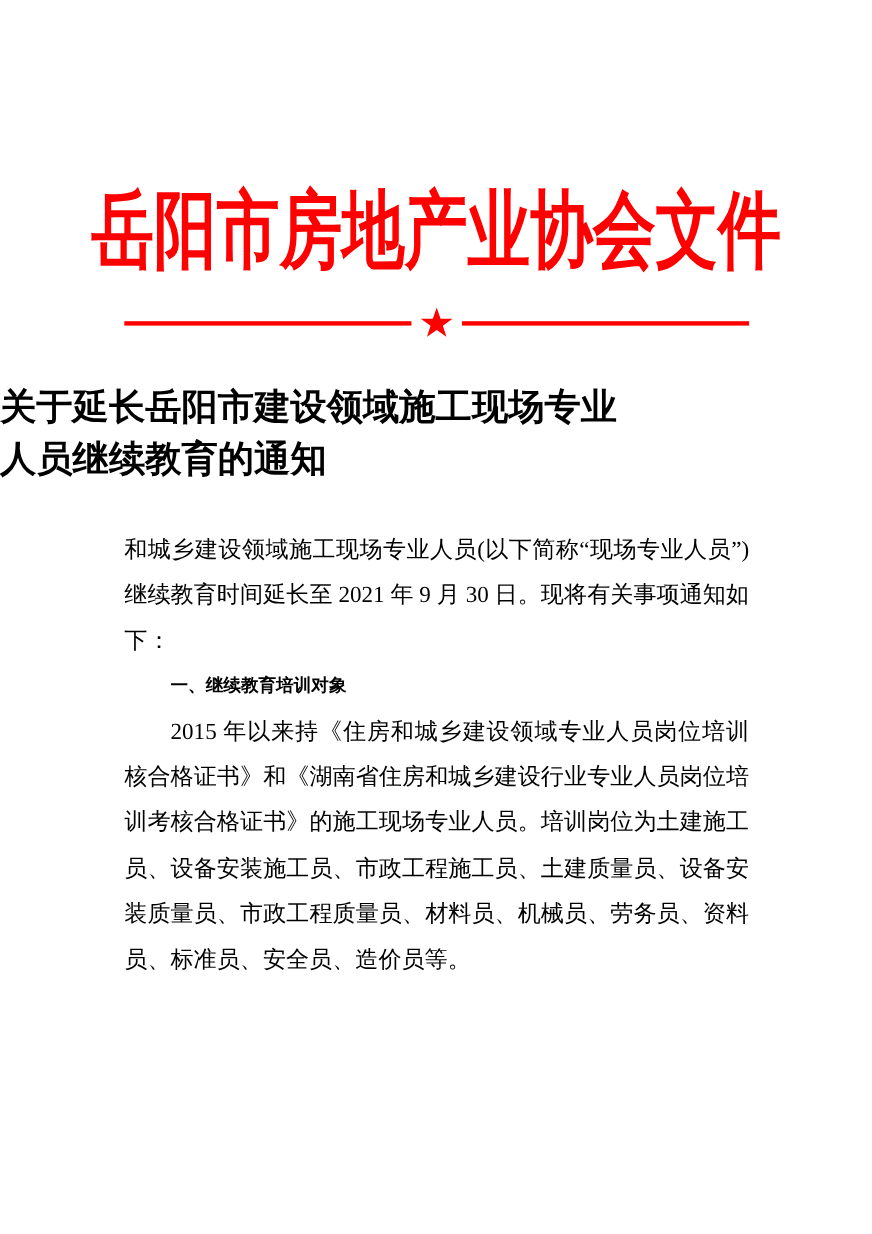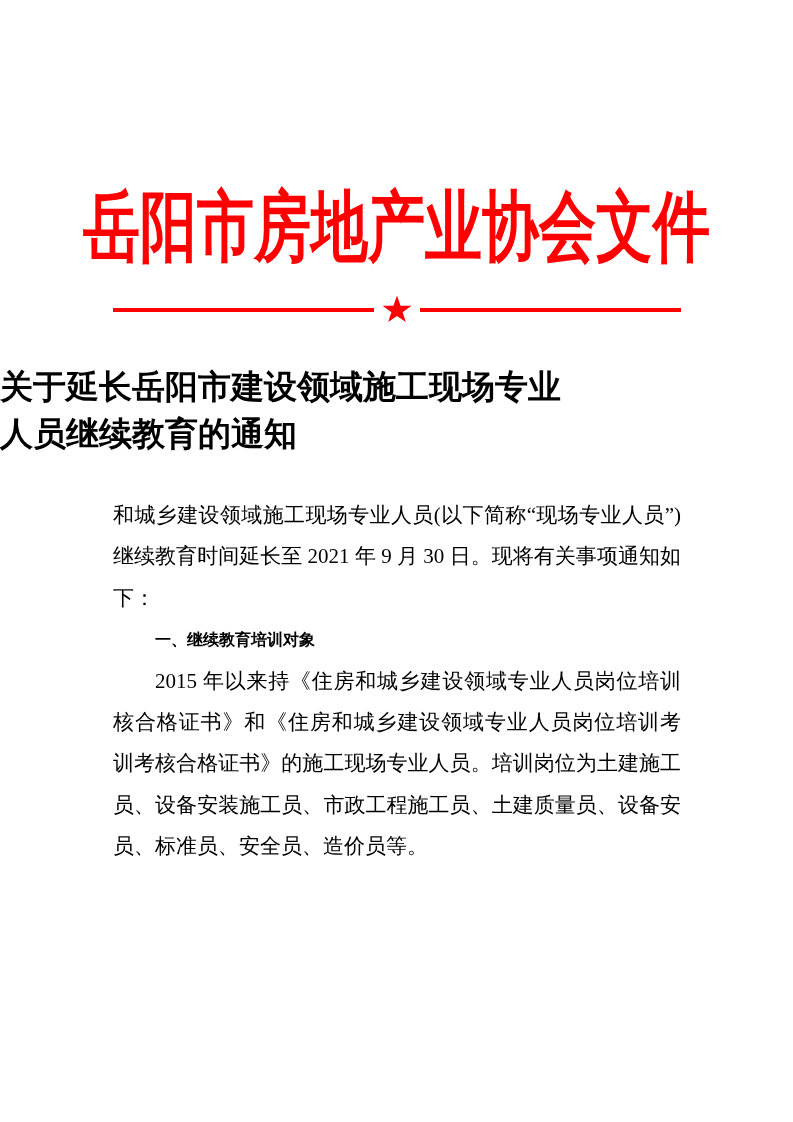--- a/index.html
+++ b/index.html
@@ -4,21 +4,21 @@
 <style>
   :root{
     --red:#ff0000;
     --ink:#000000;
     --paper:#ffffff;
   }
   html,body{margin:0;padding:0;background:var(--paper);}
   .page{
     position:relative;
     width:793px;height:926px;
-    margin:16px auto;
+    margin:0 auto;
     background:var(--paper);
     color:var(--ink);
     font-family:"Liberation Serif","DejaVu Serif",serif;
     overflow:hidden;
   }
   
   .org-title{
     position:absolute;top:172px;left:0;width:793px;
     text-align:center;
     font-size:57px;line-height:57px;font-weight:bold;
@@ -86,19 +86,20 @@
 
   <div class="body-block">
 
     <div class="bl j">和城乡建设领域施工现场专业人员(以下简称“现场专业人员”)</div>
     <div class="bl j">继续教育时间延长至 2021 年 9 月 30 日。现将有关事项通知如</div>
     <div class="bl">下：</div>
 
     <div class="bl h ind">一、继续教育培训对象</div>
 
     <div class="bl j ind">2015 年以来持《住房和城乡建设领域专业人员岗位培训考</div>
-    <div class="bl j">核合格证书》和《住房和城乡建设领域专业人员岗位培训考</div>
+    <div class="bl j">核合格证书》和《湖南省住房和城乡建设行业专业人员岗位培</div>
     <div class="bl j">训考核合格证书》的施工现场专业人员。培训岗位为土建施工</div>
     <div class="bl j">员、设备安装施工员、市政工程施工员、土建质量员、设备安</div>
+    <div class="bl j">装质量员、市政工程质量员、材料员、机械员、劳务员、资料</div>
     <div class="bl">员、标准员、安全员、造价员等。</div>
   </div>
 
 </div>
 
 </body></html>

